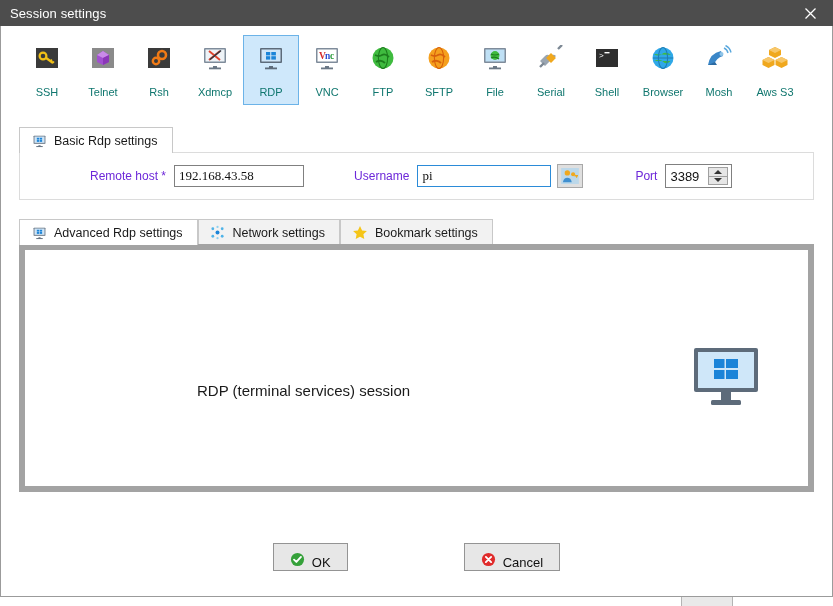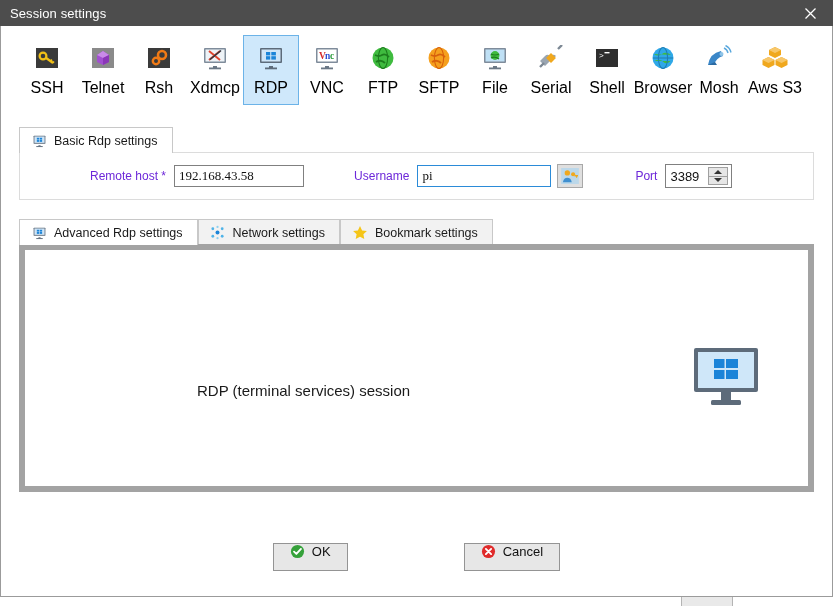--- a/index.html
+++ b/index.html
@@ -92,23 +92,23 @@
   }
   .proto.selected {
     background: #cfe8fb;
     border: 1px solid #6cb3e8;
   }
   .proto .glyph {
     width: 32px; height: 32px;
     display: flex; align-items: center; justify-content: center;
   }
   .proto .plabel {
-    margin-top: 5px;
-    font-size: 16px;
-    color: #000000;
+    margin-top: 12px;
+    font-size: 11px;
+    color: #0f766e;
     white-space: nowrap;
   }
 
   
   .basic-wrap {
     margin: 16px 18px 0 18px;
     flex: 0 0 auto;
   }
   .tabrow {
     display: flex;
@@ -242,21 +242,21 @@
     height: 78px;
     display: flex; align-items: center; justify-content: center;
     gap: 116px;
     flex: 0 0 auto;
   }
   .dlgbtn {
     min-width: 72px;
     height: 28px;
     border: 1px solid #949494;
     background: #e7e7e7;
-    display: flex; align-items: flex-start; justify-content: center;
+    display: flex; align-items: flex-end; justify-content: center;
     gap: 7px;
     padding: 0 16px;
     font-size: 13px;
     color: #111;
     box-sizing: border-box;
     cursor: pointer;
     user-select: none;
   }
 </style>
 </head>

